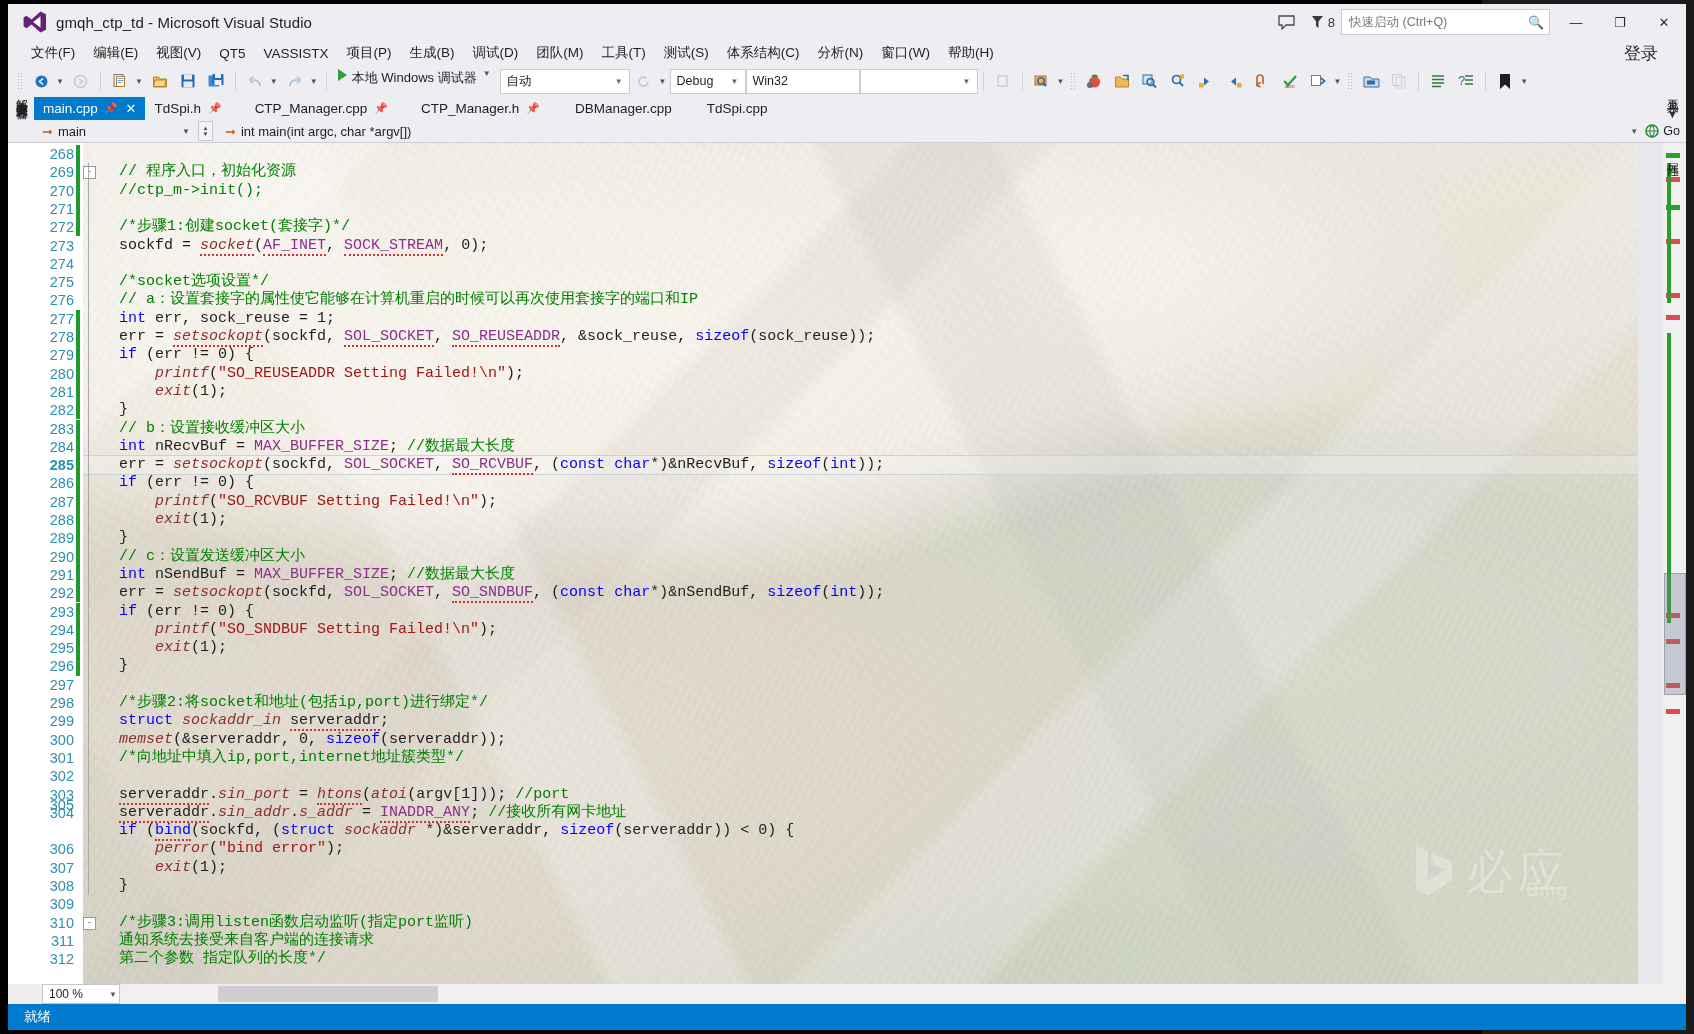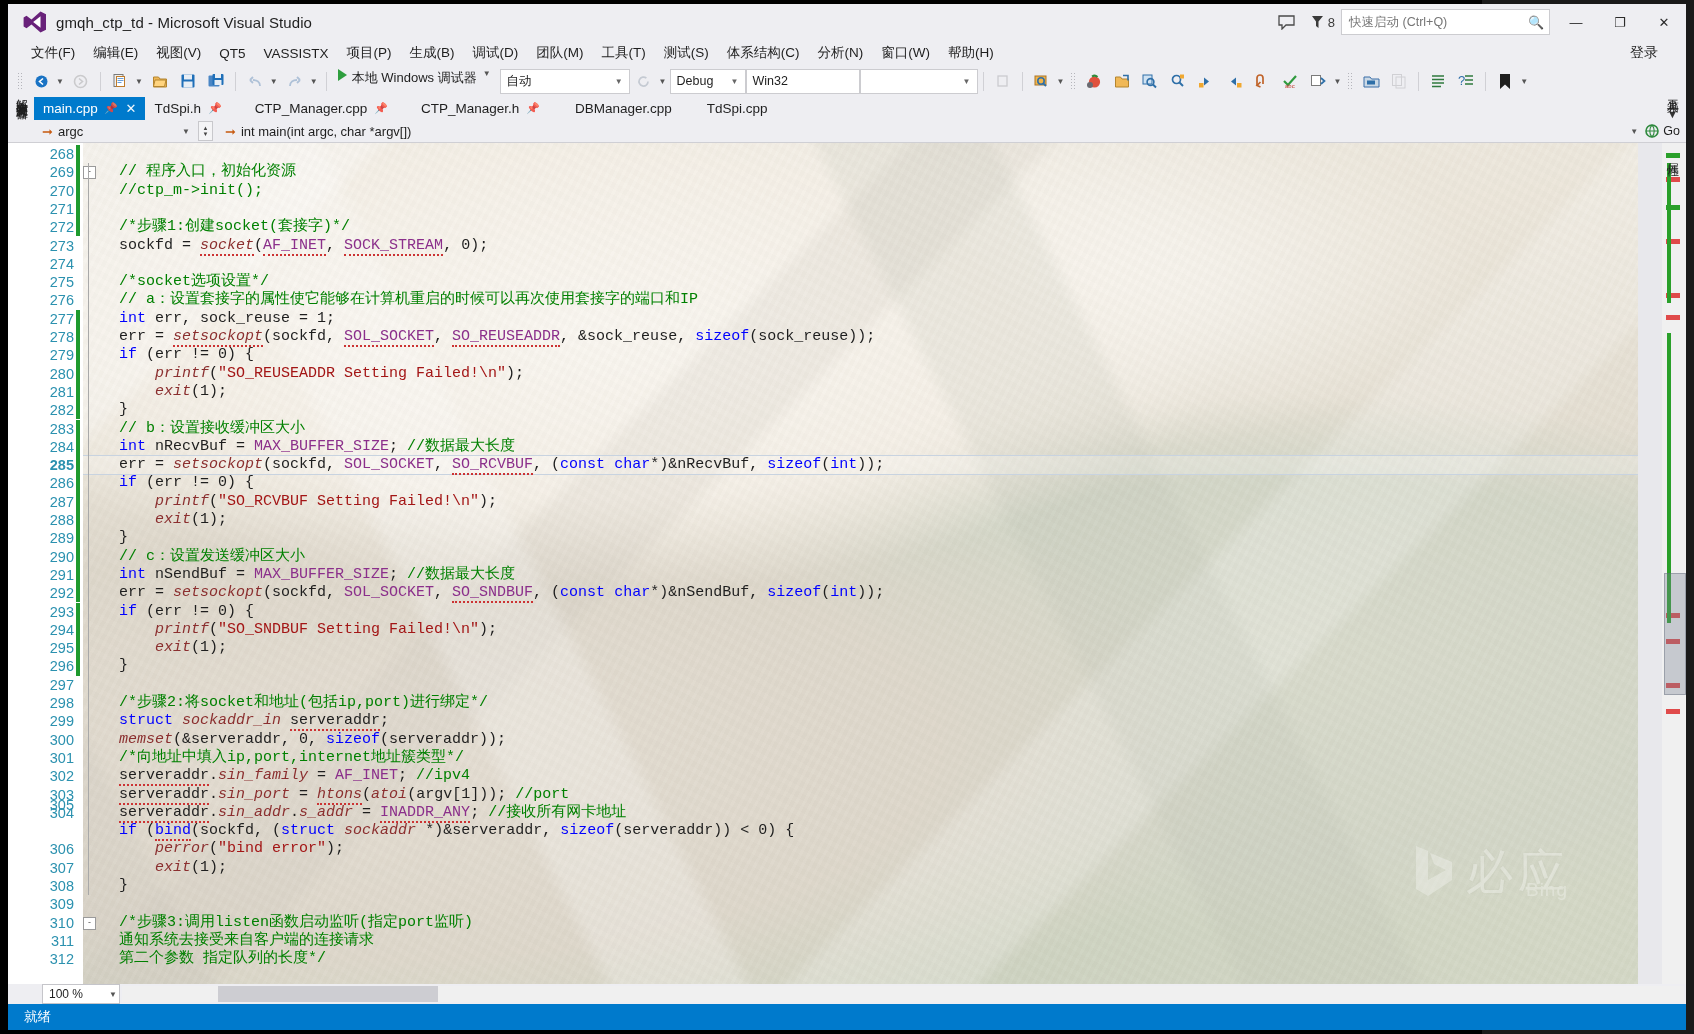--- a/index.html
+++ b/index.html
@@ -18,21 +18,21 @@
   .notif-flag{display:flex;align-items:center;gap:3px;color:#3a3a3a;font-size:13px;padding:0 6px;}
   .quick-launch{width:196px;height:24px;border:1px solid #ccccd0;background:#fff;display:flex;
                 align-items:center;padding:0 4px 0 7px;font-size:12.5px;color:#767676;margin-right:4px;}
   .quick-launch .ql-text{flex:1;}
   .ql-mag{color:#5a6a8a;font-size:13px;}
   .wbtn{width:44px;height:34px;display:flex;align-items:center;justify-content:center;color:#2b2b2b;font-size:13px;}
 
   
   .menubar{height:26px;display:flex;align-items:center;padding-left:14px;background:#eeeef2;flex:none;}
   .menu-item{font-size:13.5px;color:#1e1e1e;padding:3px 9px;white-space:nowrap;}
-  .login-link{margin-left:auto;margin-right:28px;font-size:14px;color:#1e1e1e;}
+  .login-link{margin-left:auto;margin-right:28px;font-size:17px;color:#1e1e1e;}
 
   
   .toolbar{height:30px;display:flex;align-items:center;background:#eeeef2;flex:none;padding-left:6px;position:relative;}
   .grip{width:7px;height:18px;margin:0 3px;
         background-image:radial-gradient(circle,#b5b5bb 1px,transparent 1px);
         background-size:3px 3px;}
   .tbtn{height:24px;min-width:24px;display:flex;align-items:center;justify-content:center;
         padding:0 2px;font-size:14px;color:#3d5a80;}
   .tbtn.dim{opacity:.35;}
   .caret{font-size:8px;color:#555;padding:0 3px 0 1px;}
@@ -421,21 +421,21 @@
       <div class="dtab" style="padding-left:26px;">
         <span>TdSpi.cpp</span>
       </div>
       <div class="tabfill"></div>
       <div class="tab-chevron">▼</div>
     </div>
 
     <div class="navbar">
       <div class="navsel" style="width:158px;">
         <span class="nav-arrow">➞</span>
-        <span style="flex:1">argc</span>
+        <span style="flex:1">main</span>
         <span class="nav-drop">▼</span>
       </div>
       <div class="spin">
         <span>▲</span>
         <span>▼</span>
       </div>
       <div class="navsel">
         <span class="nav-arrow">➞</span>
         <span>int main(int argc, char *argv[])</span>
       </div>
@@ -568,21 +568,20 @@
           <div class="code" style="top: 422.9px;"><span class="p">    </span><span class="k">int</span><span class="p"> nSendBuf = </span><span class="m">MAX_BUFFER_SIZE</span><span class="p">; </span><span class="c">//数据最大长度</span></div>
           <div class="code" style="top: 441.2px;"><span class="p">    err = </span><span class="f">setsockopt</span><span class="p">(sockfd, </span><span class="m">SOL_SOCKET</span><span class="p">, </span><span class="m sq">SO_SNDBUF</span><span class="p">, (</span><span class="k">const</span><span class="p"> </span><span class="k">char</span><span class="p">*)&amp;nSendBuf, </span><span class="k">sizeof</span><span class="p">(</span><span class="k">int</span><span class="p">));</span></div>
           <div class="code" style="top: 459.5px;"><span class="p">    </span><span class="k">if</span><span class="p"> (err != 0) {</span></div>
           <div class="code" style="top: 477.8px;"><span class="p">        </span><span class="f">printf</span><span class="p">(</span><span class="s">"SO_SNDBUF Setting Failed!\n"</span><span class="p">);</span></div>
           <div class="code" style="top: 496.1px;"><span class="p">        </span><span class="f">exit</span><span class="p">(1);</span></div>
           <div class="code" style="top: 514.4px;"><span class="p">    }</span></div>
           <div class="code" style="top: 551px;"><span class="c">    /*步骤2:将socket和地址(包括ip,port)进行绑定*/</span></div>
           <div class="code" style="top: 569.3px;"><span class="p">    </span><span class="k">struct</span><span class="p"> </span><span class="f">sockaddr_in</span><span class="p"> </span><span class="p sq">serveraddr</span><span class="p">;</span></div>
           <div class="code" style="top: 587.6px;"><span class="p">    </span><span class="f">memset</span><span class="p">(&amp;serveraddr, 0, </span><span class="k">sizeof</span><span class="p">(serveraddr));</span></div>
           <div class="code" style="top: 605.9px;"><span class="c">    /*向地址中填入ip,port,internet地址簇类型*/</span></div>
-          <div class="code" style="top: 624.2px;"><span class="p">    </span><span class="p sq">serveraddr</span><span class="p">.</span><span class="f">sin_family</span><span class="p"> = </span><span class="m">AF_INET</span><span class="p">; </span><span class="c">//ipv4</span></div>
           <div class="code" style="top: 642.5px;"><span class="p">    </span><span class="p sq">serveraddr</span><span class="p">.</span><span class="f">sin_port</span><span class="p"> = </span><span class="f sq">htons</span><span class="p">(</span><span class="f">atoi</span><span class="p">(argv[1])); </span><span class="c">//port</span></div>
           <div class="code" style="top: 660.8px;"><span class="p">    </span><span class="p sq">serveraddr</span><span class="p">.</span><span class="f">sin_addr</span><span class="p">.</span><span class="f">s_addr</span><span class="p"> = </span><span class="m sq">INADDR_ANY</span><span class="p">; </span><span class="c">//接收所有网卡地址</span></div>
           <div class="code" style="top: 679.1px;"><span class="p">    </span><span class="k">if</span><span class="p"> (</span><span class="k sq">bind</span><span class="p">(sockfd, (</span><span class="k">struct</span><span class="p"> </span><span class="f">sockaddr</span><span class="p"> *)&amp;serveraddr, </span><span class="k">sizeof</span><span class="p">(serveraddr)) &lt; 0) {</span></div>
           <div class="code" style="top: 697.4px;"><span class="p">        </span><span class="f">perror</span><span class="p">(</span><span class="s">"bind error"</span><span class="p">);</span></div>
           <div class="code" style="top: 715.7px;"><span class="p">        </span><span class="f">exit</span><span class="p">(1);</span></div>
           <div class="code" style="top: 734px;"><span class="p">    }</span></div>
           <div class="fold" style="top: 773.6px;">-</div>
           <div class="code" style="top: 770.6px;"><span class="c">    /*步骤3:调用listen函数启动监听(指定port监听)</span></div>
           <div class="code" style="top: 788.9px;"><span class="c">    通知系统去接受来自客户端的连接请求</span></div>
           <div class="code" style="top: 807.2px;"><span class="c">    第二个参数 指定队列的长度*/</span></div>

